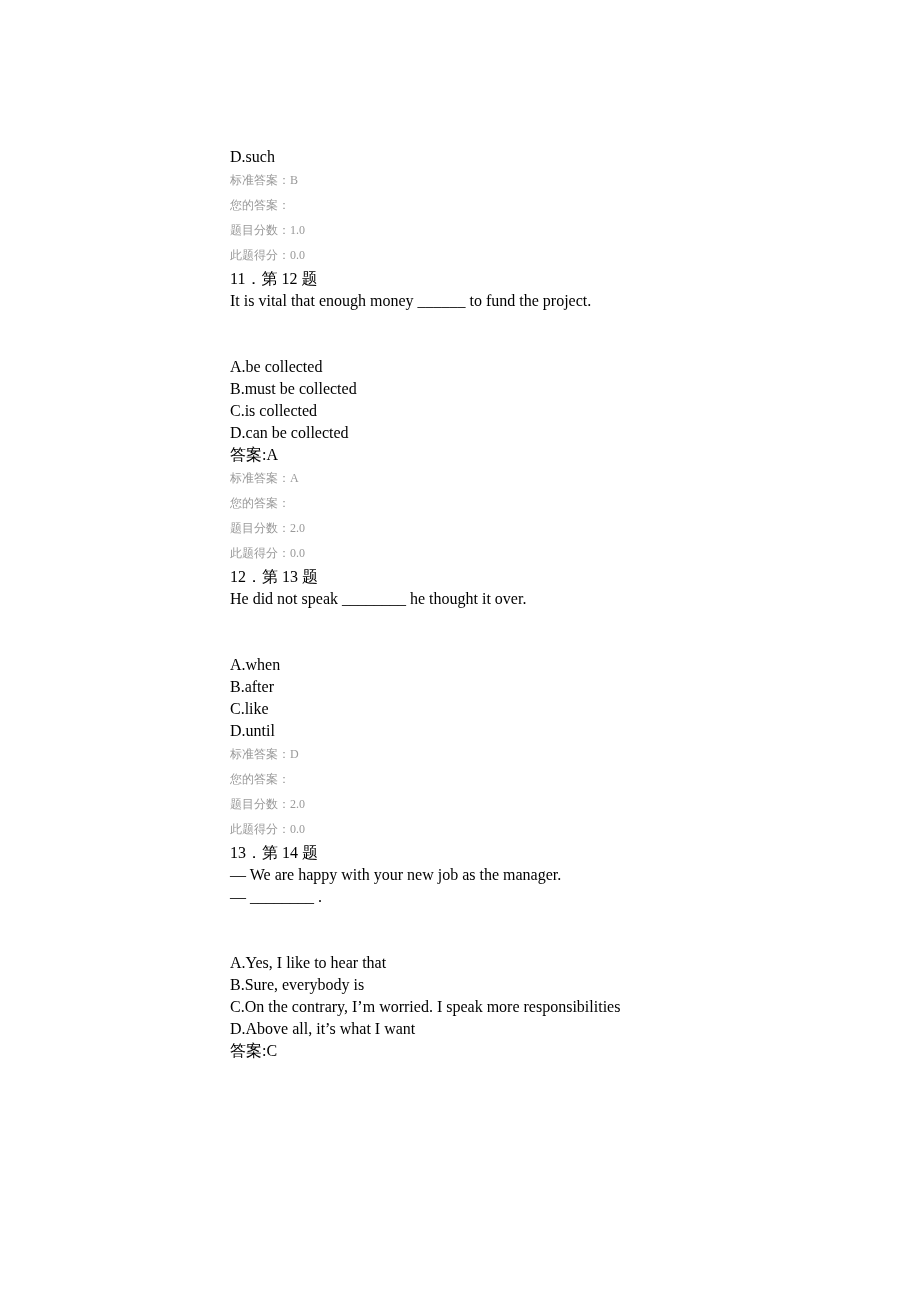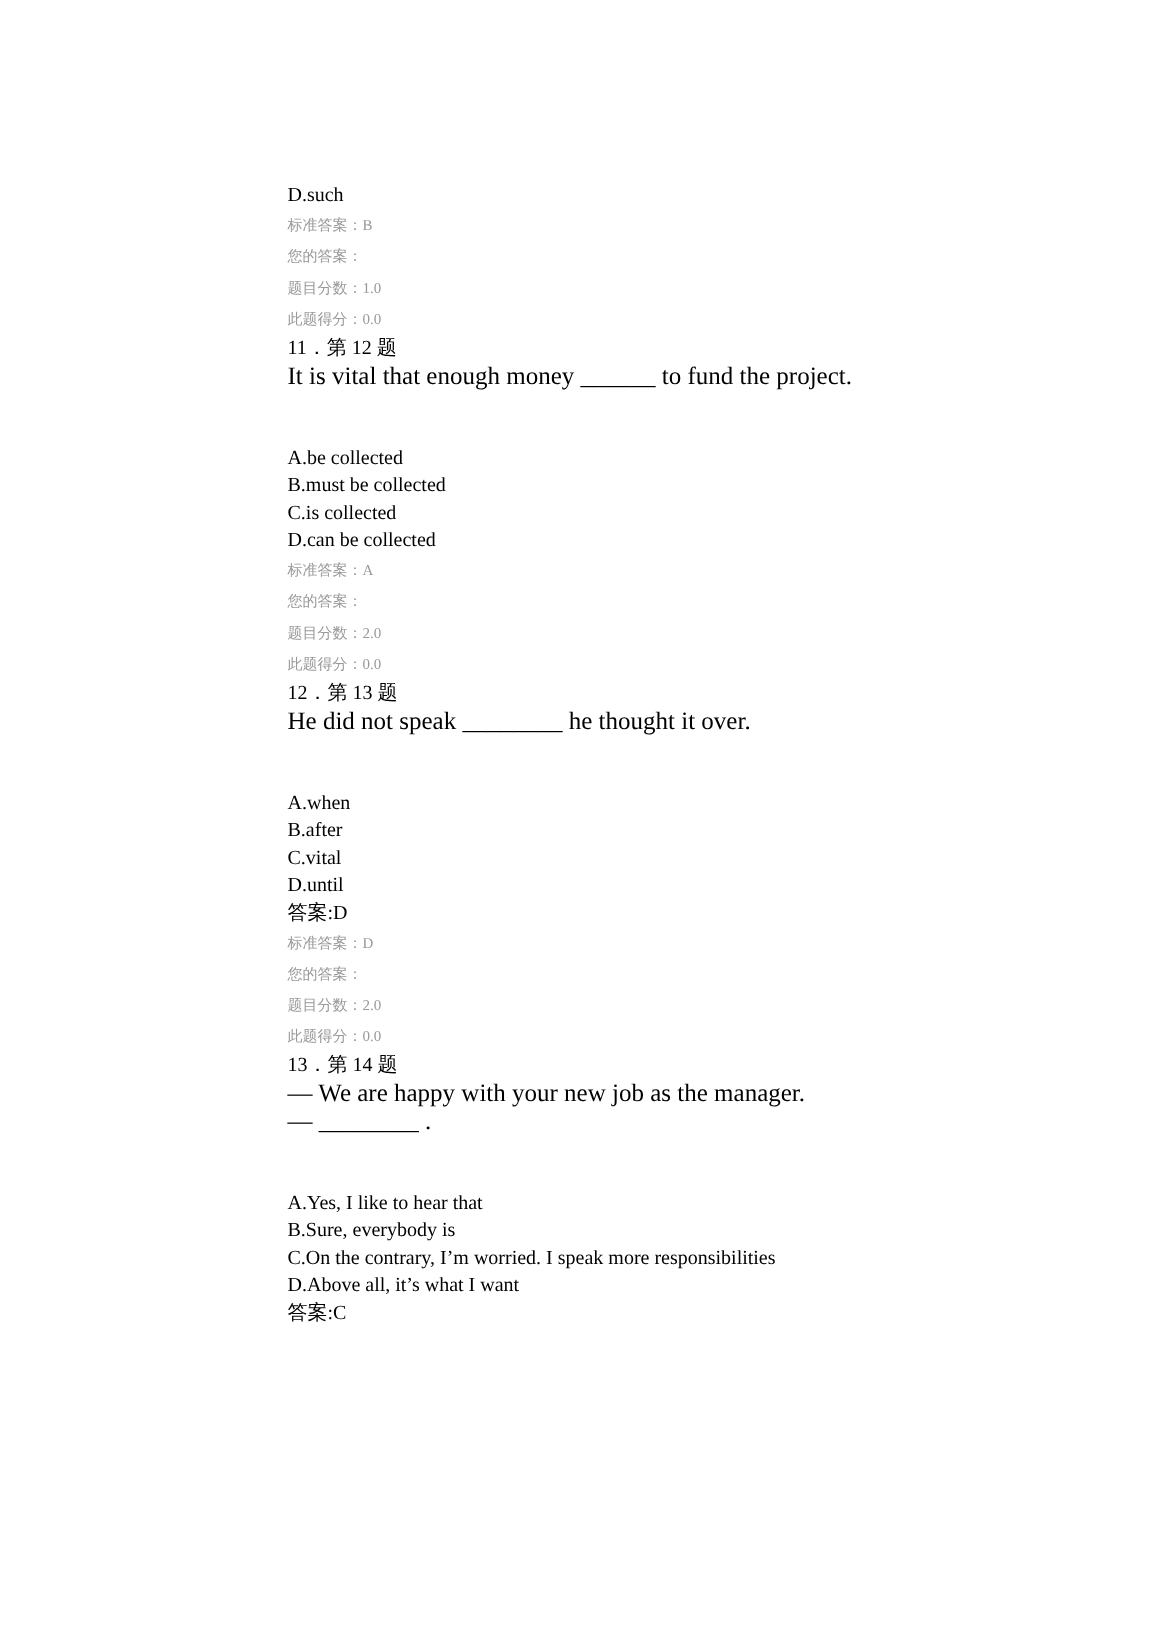--- a/index.html
+++ b/index.html
@@ -33,21 +33,21 @@
     color: #999999;
     font-family: "SimSun", serif;
   }
   .qhead {
     font-size: 16px;
     line-height: 22px;
     color: #000;
     font-family: "Times New Roman", "SimSun", serif;
   }
   .qbody {
-    font-size: 20px;
+    font-size: 16px;
     line-height: 22px;
     color: #000;
     font-family: "Times New Roman", serif;
   }
   .spacer {
     height: 22px;
   }
 </style>
 </head>
 <body>
@@ -61,34 +61,34 @@
   <div class="meta">此题得分：0.0</div>
 
   <div class="qhead">11．第 12 题</div>
   <div class="qbody">It is vital that enough money ______ to fund the project.</div>
   <div class="spacer"></div>
   <div class="spacer"></div>
   <div class="line">A.be collected</div>
   <div class="line">B.must be collected</div>
   <div class="line">C.is collected</div>
   <div class="line">D.can be collected</div>
+  <div class="answer">答案:A</div>
   <div class="meta">标准答案：A</div>
   <div class="meta">您的答案：</div>
   <div class="meta">题目分数：2.0</div>
   <div class="meta">此题得分：0.0</div>
 
   <div class="qhead">12．第 13 题</div>
   <div class="qbody">He did not speak ________ he thought it over.</div>
   <div class="spacer"></div>
   <div class="spacer"></div>
   <div class="line">A.when</div>
   <div class="line">B.after</div>
-  <div class="line">C.vital</div>
+  <div class="line">C.like</div>
   <div class="line">D.until</div>
-  <div class="answer">答案:D</div>
   <div class="meta">标准答案：D</div>
   <div class="meta">您的答案：</div>
   <div class="meta">题目分数：2.0</div>
   <div class="meta">此题得分：0.0</div>
 
   <div class="qhead">13．第 14 题</div>
   <div class="qbody">— We are happy with your new job as the manager.</div>
   <div class="qbody">— ________ .</div>
   <div class="spacer"></div>
   <div class="spacer"></div>

